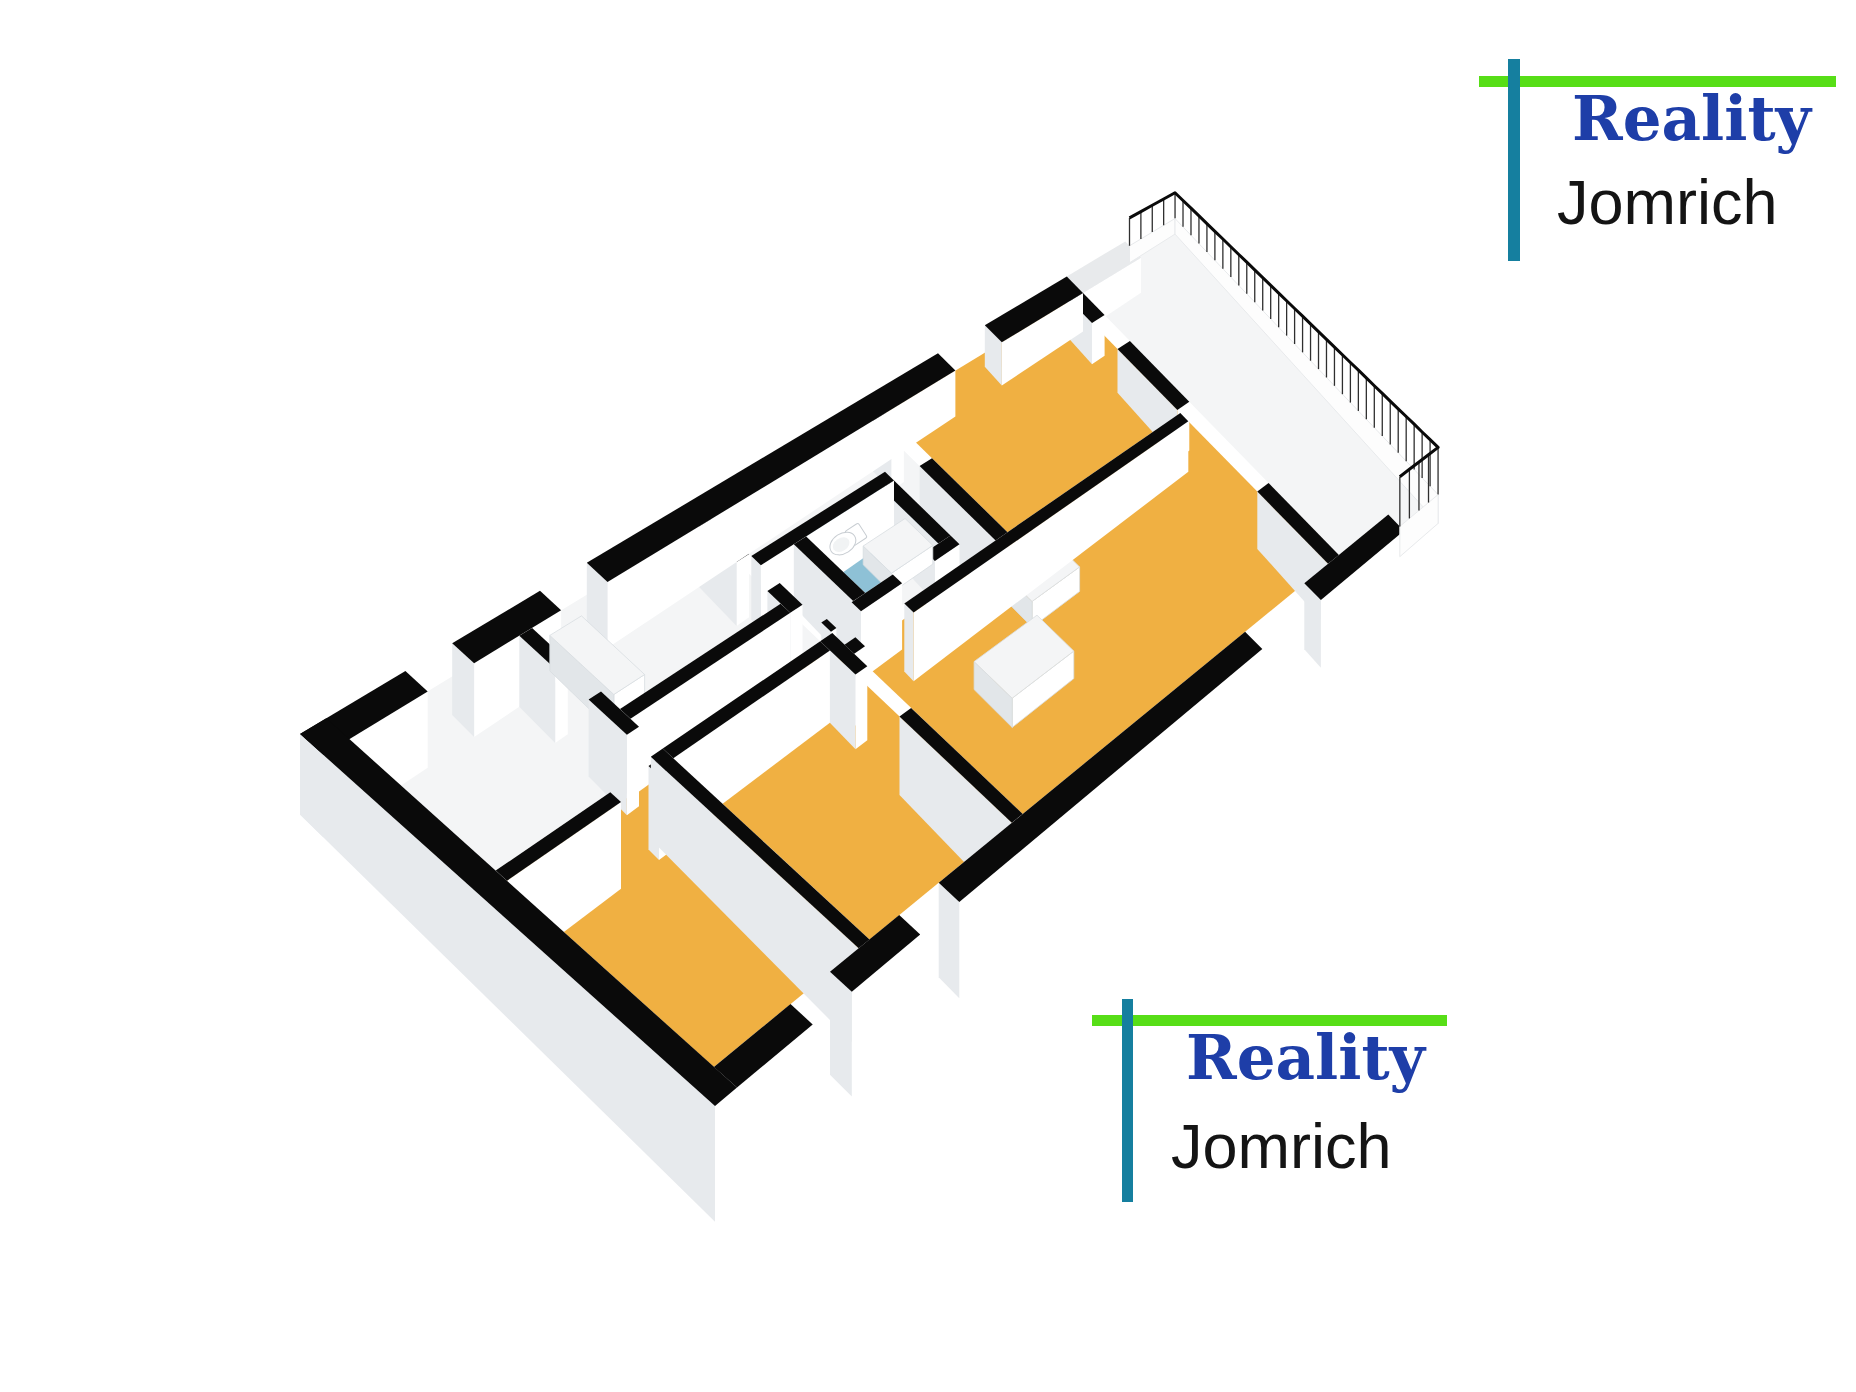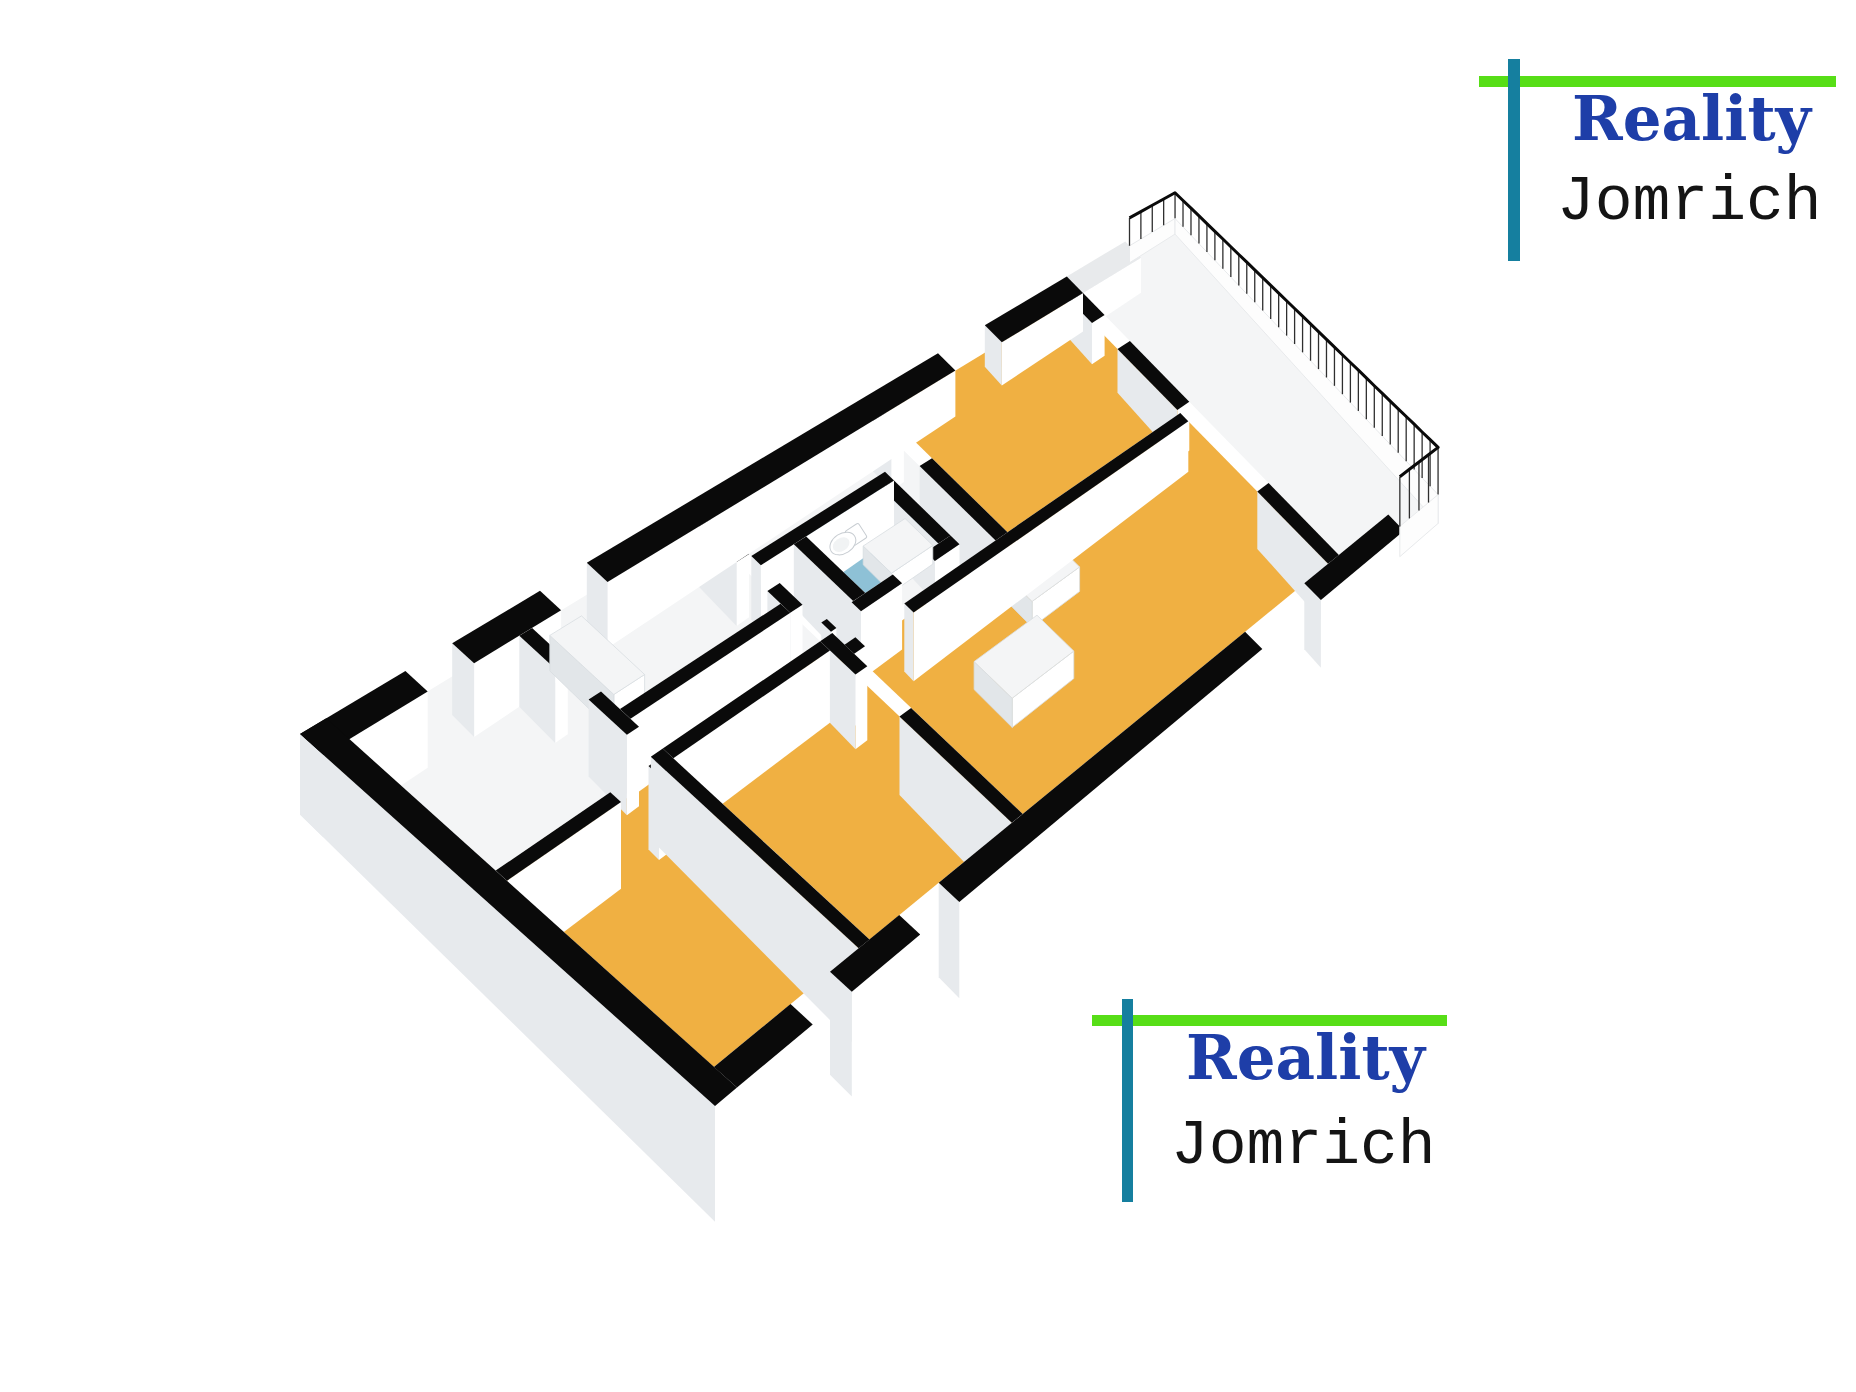--- a/index.html
+++ b/index.html
@@ -4,21 +4,21 @@
 <style>
   html,body{margin:0;padding:0;background:#ffffff;}
   #stage{position:relative;width:1856px;height:1392px;background:var(--page-bg,#ffffff);overflow:hidden;
          font-family:"DejaVu Sans","Liberation Sans",sans-serif;margin-top:44px;}
   #plan-svg{position:absolute;left:0;top:0;}
   .bar{position:absolute;}
   .bar.green{background:var(--logo-green);}
   .bar.teal{background:var(--logo-teal);}
   .brand-serif{position:absolute;font-family:"DejaVu Serif","Liberation Serif",serif;font-weight:600;
                color:var(--logo-blue);line-height:1;white-space:nowrap;}
-  .brand-sans{position:absolute;font-family:Liberation Mono, monospace;font-weight:400;
+  .brand-sans{position:absolute;font-family:Liberation Sans, sans-serif;font-weight:400;
               color:var(--logo-ink);line-height:1;white-space:nowrap;}
   
   #logo-tr-green{left:1479px;top:32px;width:357px;height:11px;}
   #logo-tr-teal{left:1508px;top:15px;width:12px;height:202px;}
   #logo-tr-reality{left:1572px;top:44px;font-size:61px;}
   #logo-tr-jomrich{left:1557px;top:127px;font-size:63px;}
   
   #logo-b-green{left:1092px;top:971px;width:355px;height:11px;}
   #logo-b-teal{left:1122px;top:955px;width:11px;height:203px;}
   #logo-b-reality{left:1186px;top:983px;font-size:61px;}

